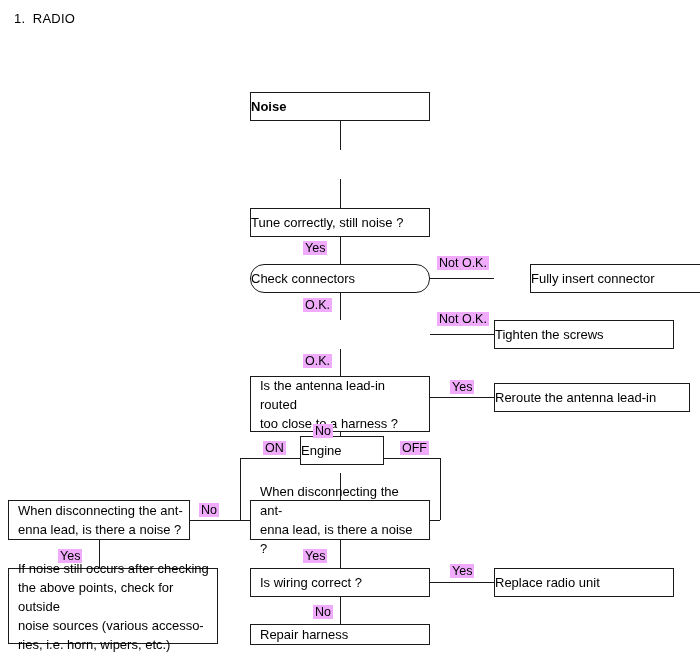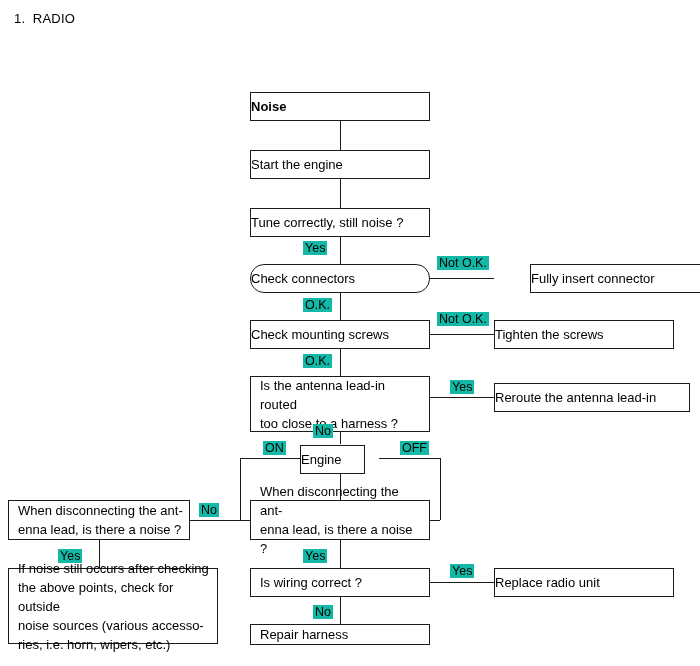--- a/index.html
+++ b/index.html
@@ -41,21 +41,21 @@
     z-index: 3;
   }
   .node.center { justify-content: flex-start; text-align: center; }
   .node.left   { justify-content: flex-start; text-align: left; padding-left: 9px; padding-right: 6px; }
   .node.bold   { font-weight: bold; }
   .node .txt { display: block; white-space: pre-line; }
   .edgelabel {
     position: absolute;
     font-size: 12.5px;
     line-height: 14px;
-    background: #14b8a6;
+    background: #f0abfc;
     white-space: nowrap;
     z-index: 4;
     padding: 0 2px;
   }
   .line {
     position: absolute;
     background: #1a1a1a;
     z-index: 1;
   }
   .line.h { height: 1px; }
@@ -82,46 +82,40 @@
     <div class="line v" style="left: 240px; top: 458px; height: 62px; background: rgb(26, 26, 26);"></div>
     <div class="line h" style="top: 520px; left: 240px; width: 10px; background: rgb(26, 26, 26);"></div>
     <div class="line h" style="top: 458px; left: 379px; width: 61px; background: rgb(26, 26, 26);"></div>
     <div class="line v" style="left: 440px; top: 458px; height: 62px; background: rgb(26, 26, 26);"></div>
     <div class="line h" style="top: 520px; left: 430px; width: 10px; background: rgb(26, 26, 26);"></div>
     <div class="line h" style="top: 520px; left: 190px; width: 60px; background: rgb(26, 26, 26);"></div>
     <div class="line v" style="left: 99px; top: 540px; height: 28px; background: rgb(26, 26, 26);"></div>
     <div class="node center bold" style="left: 250px; top: 92px; width: 180px; height: 29px; border-color: rgb(26, 26, 26);">
       <span class="txt">Noise</span>
     </div>
-    <div class="node center" style="left: 250px; top: 150px; width: 180px; height: 29px; border-color: rgb(26, 26, 26);">
-      <span class="txt">Start the engine</span>
-    </div>
     <div class="node center" style="left: 250px; top: 208px; width: 180px; height: 29px; border-color: rgb(26, 26, 26);">
       <span class="txt">Tune correctly, still noise ?</span>
     </div>
     <div class="node center" style="left: 250px; top: 264px; width: 180px; height: 29px; border-color: rgb(26, 26, 26); border-radius: 14px;">
       <span class="txt">Check connectors</span>
     </div>
     <div class="node center" style="left: 494px; top: 264px; width: 180px; height: 29px; border-color: rgb(26, 26, 26); margin-left: 36px;">
       <span class="txt">Fully insert connector</span>
-    </div>
-    <div class="node center" style="left: 250px; top: 320px; width: 180px; height: 29px; border-color: rgb(26, 26, 26);">
-      <span class="txt">Check mounting screws</span>
     </div>
     <div class="node center" style="left: 494px; top: 320px; width: 180px; height: 29px; border-color: rgb(26, 26, 26);">
       <span class="txt">Tighten the screws</span>
     </div>
     <div class="node left" style="left: 250px; top: 376px; width: 180px; height: 56px; border-color: rgb(26, 26, 26);">
       <span class="txt">Is the antenna lead-in routed
 too close to a harness ?</span>
     </div>
     <div class="node center" style="left: 494px; top: 383px; width: 196px; height: 29px; border-color: rgb(26, 26, 26);">
       <span class="txt">Reroute the antenna lead-in</span>
     </div>
-    <div class="node center" style="left: 300px; top: 445px; width: 65px; height: 29px; border-color: rgb(26, 26, 26);">
+    <div class="node center" style="left: 300px; top: 436px; width: 84px; height: 29px; border-color: rgb(26, 26, 26);">
       <span class="txt">Engine</span>
     </div>
     <div class="node left" style="left: 8px; top: 500px; width: 182px; height: 40px; border-color: rgb(26, 26, 26);">
       <span class="txt">When disconnecting the ant-
 enna lead, is there a noise ?</span>
     </div>
     <div class="node left" style="left: 250px; top: 500px; width: 180px; height: 40px; border-color: rgb(26, 26, 26);">
       <span class="txt">When disconnecting  the ant-
 enna lead, is there a noise ?</span>
     </div>

